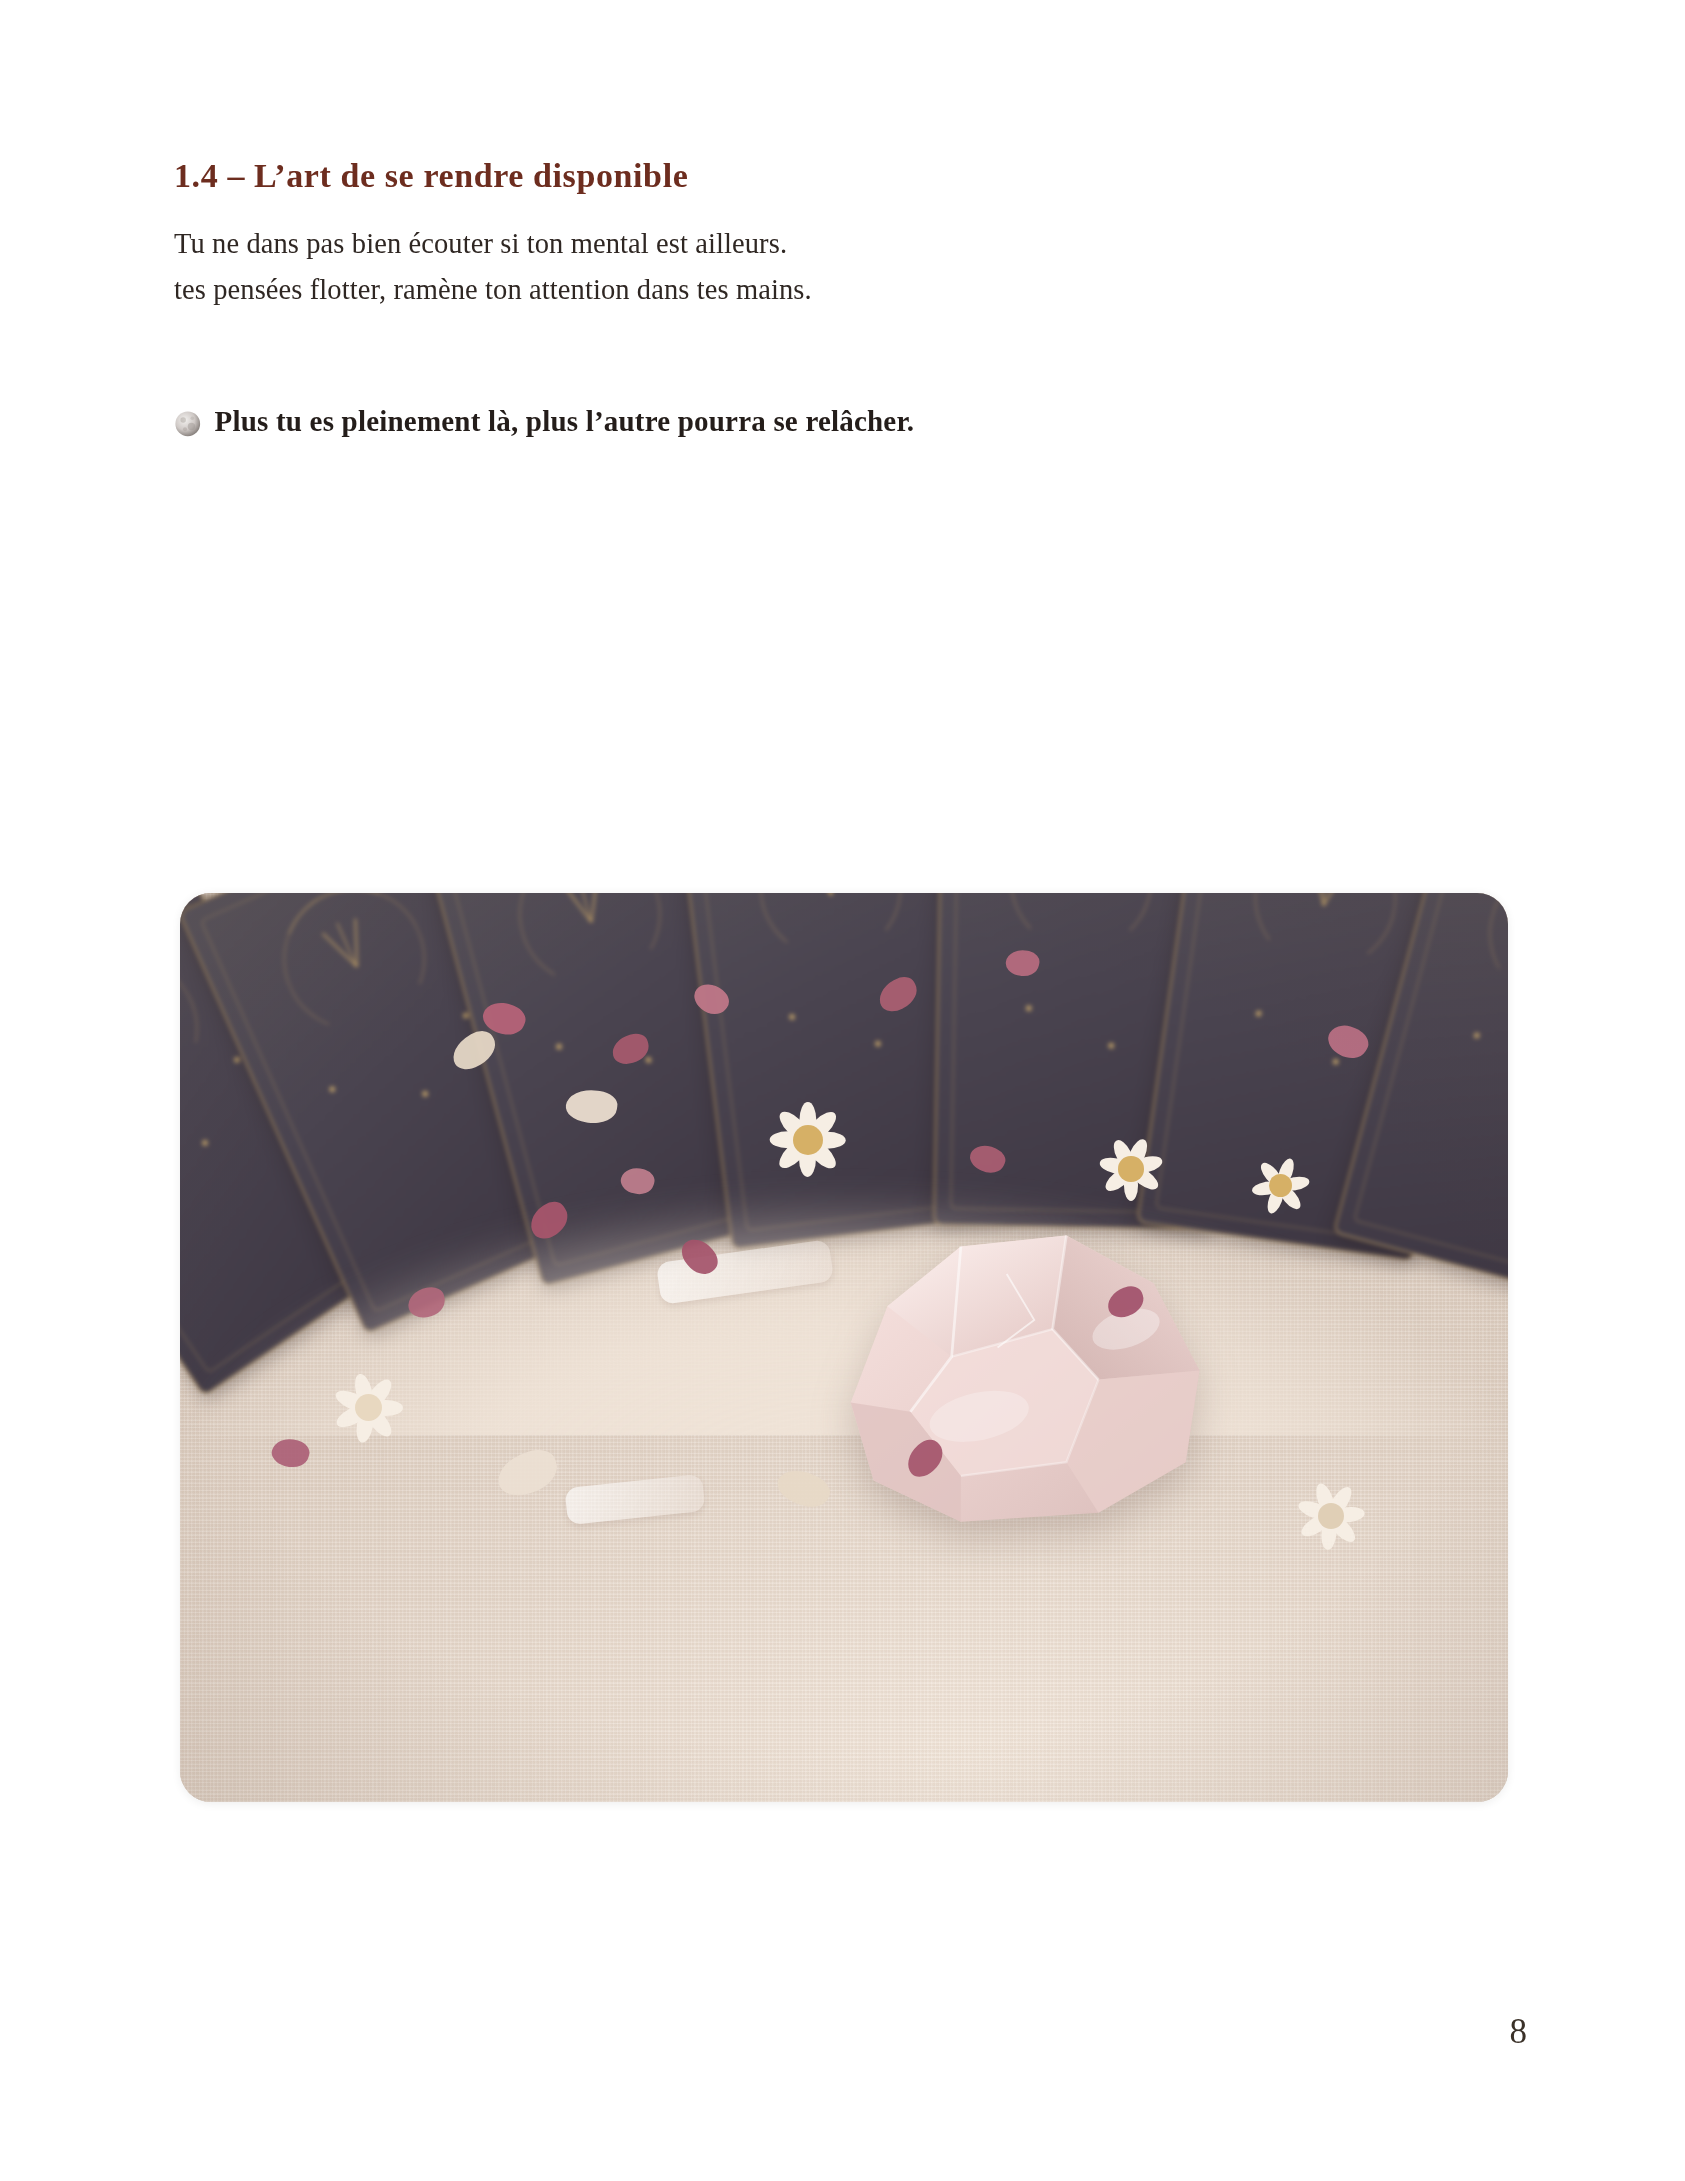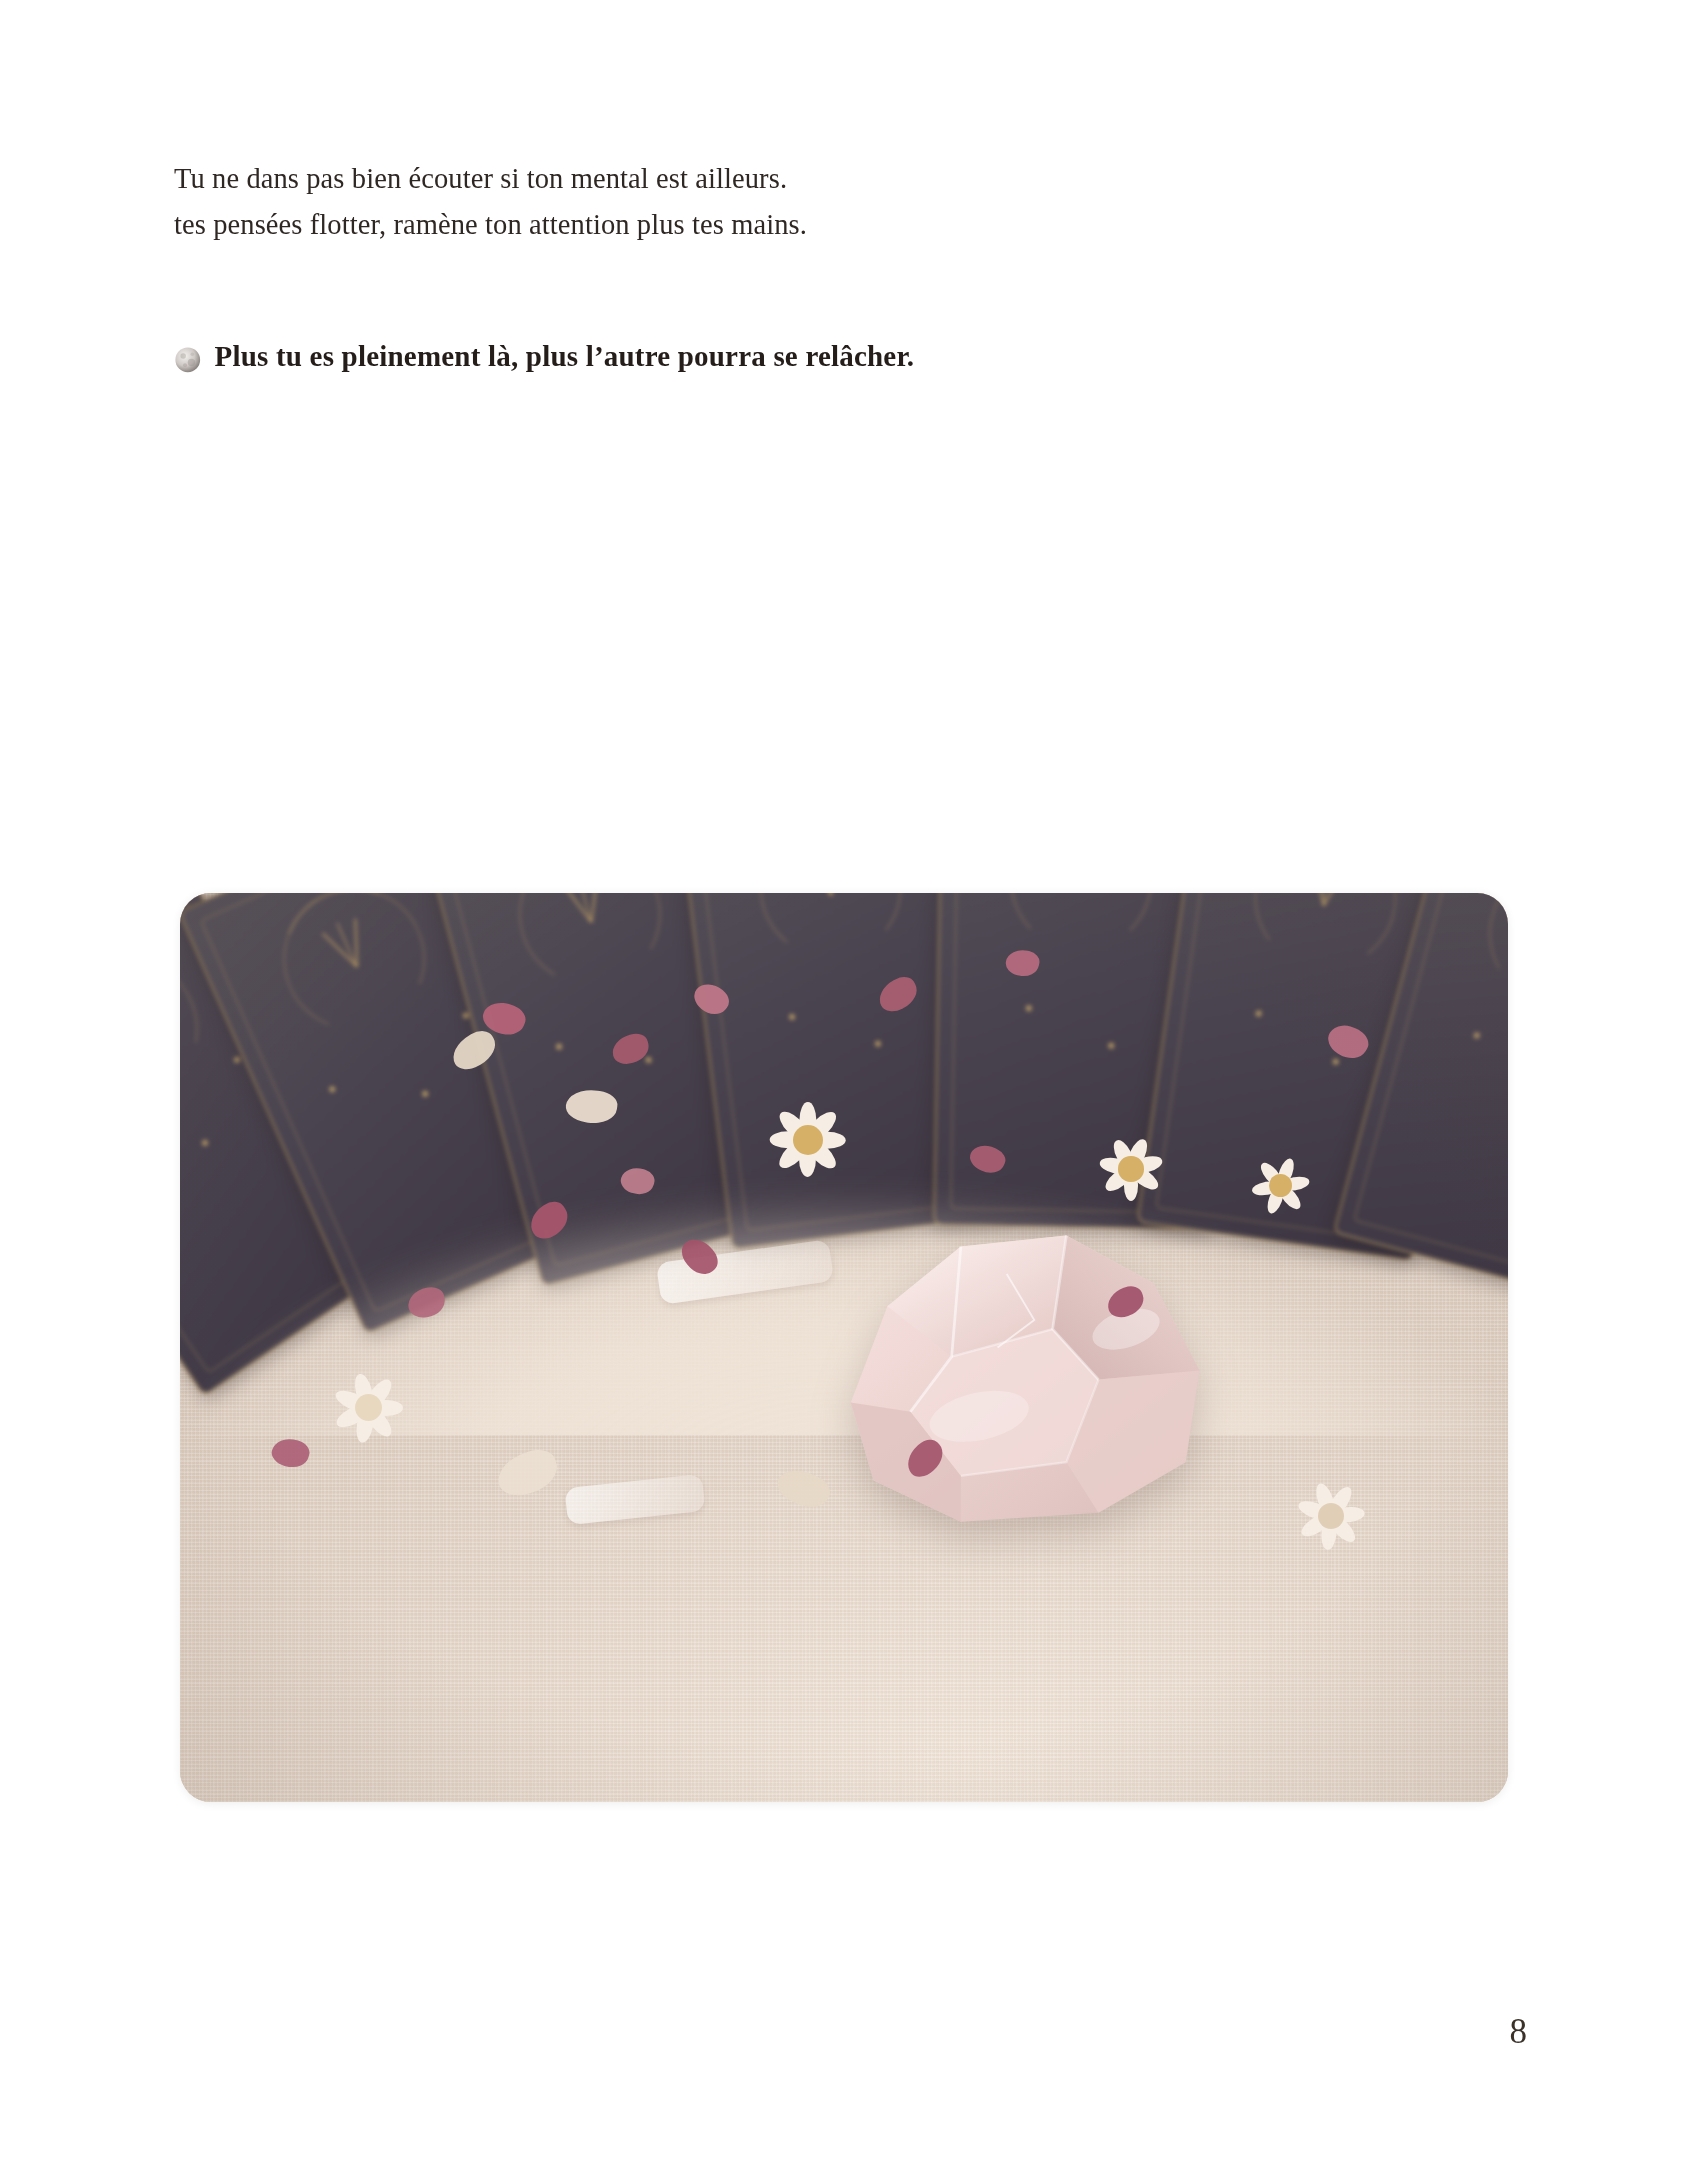--- a/index.html
+++ b/index.html
@@ -251,24 +251,25 @@
     color: #3a3128;
   }
 </style>
 </head>
 <body>
 
 <div class="page">
 
   <div class="content">
 
+    <h2 class="section-title">1.4 – L’art de se rendre disponible</h2>
 
     <div class="paragraph">
       <p class="body-line">Tu ne dans pas bien écouter si ton mental est ailleurs.</p>
-      <p class="body-line">tes pensées flotter, ramène ton attention plus tes mains.</p>
+      <p class="body-line">tes pensées flotter, ramène ton attention dans tes mains.</p>
     </div>
 
     <div class="highlight">
       <span class="moon-icon">
         <svg viewBox="0 0 30 30" width="27.5" height="27.5" aria-hidden="true">
           <defs>
             <radialGradient id="moonGrad" cx="38%" cy="35%" r="72%">
               <stop offset="0%" stop-color="#f2f0ee"></stop>
               <stop offset="55%" stop-color="#cfc9c6"></stop>
               <stop offset="100%" stop-color="#7d7672"></stop>

